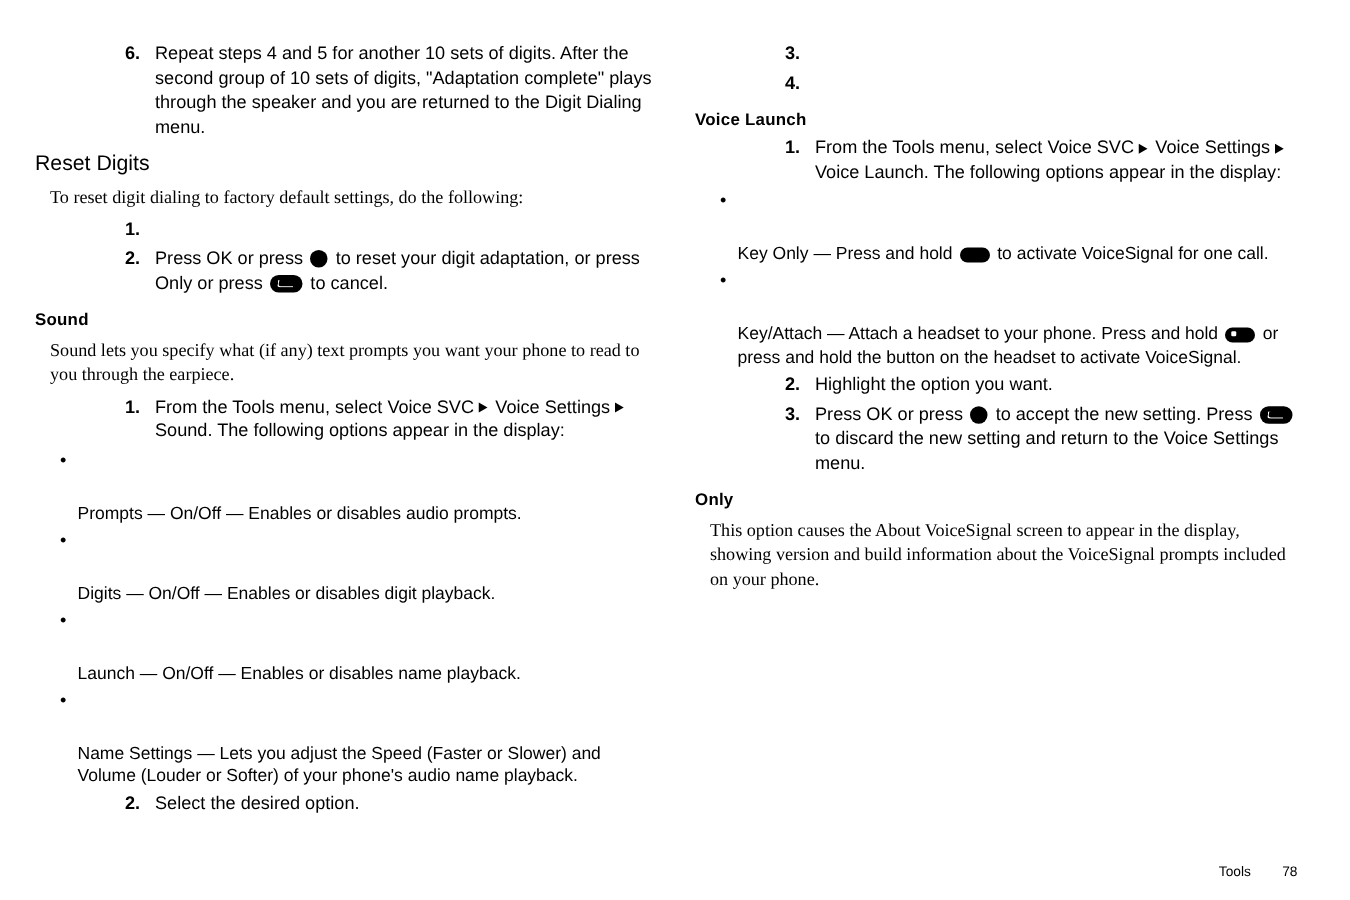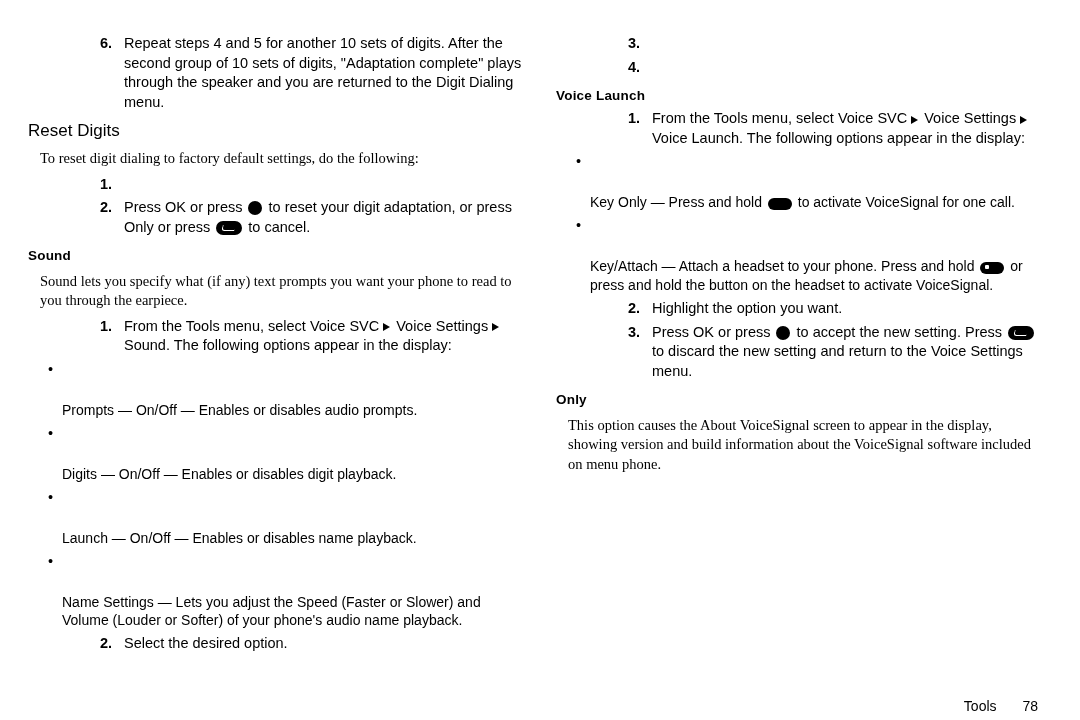--- a/index.html
+++ b/index.html
@@ -116,23 +116,23 @@
     display:inline-block;
     width:0; height:0;
     border-top:4px solid transparent;
     border-bottom:4px solid transparent;
     border-left:7px solid #000;
     vertical-align: middle;
     margin: 0 6px 0 4px;
   }
   .footer {
     position: absolute;
-    bottom: 4px;
+    bottom: 14px;
     right: 42px;
-    font-size: 14px;
+    font-size: 11px;
   }
   .footer .sec { margin-right: 22px; }
 </style>
 </head>
 <body>
 
 <div class="page">
 
   <div class="col">
 
@@ -225,21 +225,21 @@
     </div>
 
     <div class="ol-num ol-indent1">
       <div class="num">3.</div>
       <div class="body">
         <span>Press </span><b>OK</b><span> or press </span><span class="circ"></span><span> to accept the new setting. Press </span><span class="key"></span><span> to discard the new setting and return to the </span><b>Voice Settings</b><span> menu.</span>
       </div>
     </div>
 
     <div class="h5">Only</div>
-    <div class="para">This option causes the About VoiceSignal screen to appear in the display, showing version and build information about the VoiceSignal software included on menu phone.</div>
+    <div class="para">This option causes the About VoiceSignal screen to appear in the display, showing version and build information about the VoiceSignal prompts included on your phone.</div>
 
   </div>
 </div>
 
 <div class="footer">
   <span class="sec">Tools</span>
   <span>78</span>
 </div>
 
 </body></html>

